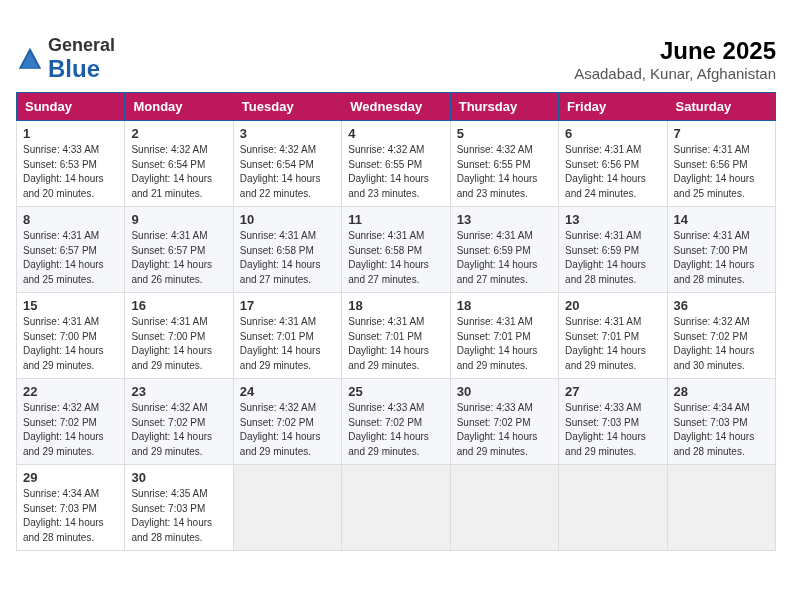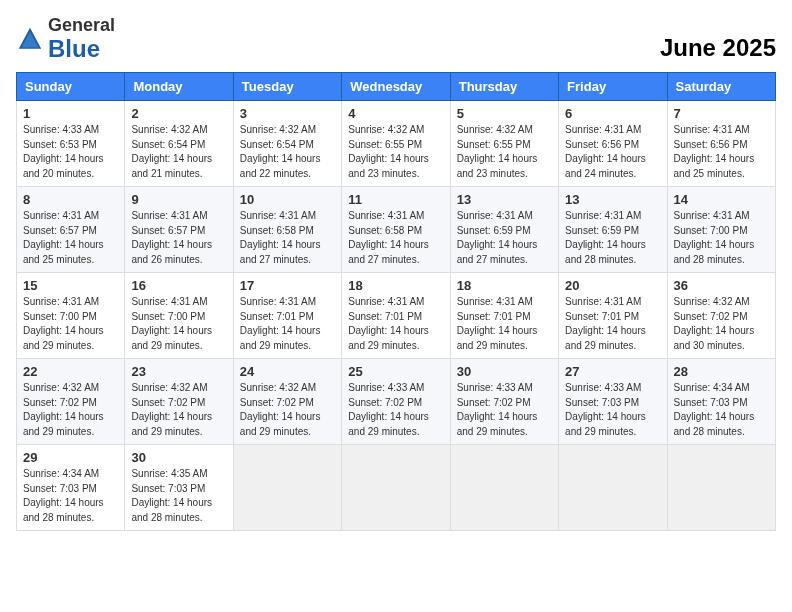--- a/index.html
+++ b/index.html
@@ -5,23 +5,24 @@
     * { box-sizing: border-box; margin: 0; padding: 0; }
     body {
       font-family: Arial, sans-serif;
       background: #fff;
       width: 792px;
       min-height: 612px;
       padding: 16px;
     }
     .header {
       display: flex;
-      align-items: flex-end;
+      align-items: center;
       justify-content: space-between;
       margin-bottom: 10px;
+      margin-top: 20px;
     }
     .logo {
       display: flex;
       align-items: center;
     }
     .logo-text {
       display: flex;
       flex-direction: column;
       line-height: 1.1;
     }
@@ -51,21 +52,21 @@
     .location {
       font-size: 15px;
       color: #555;
     }
     .calendar {
       width: 100%;
       border-collapse: collapse;
       border: 1px solid #ccc;
     }
     .calendar th {
-      background-color: #3b82f6;
+      background-color: #be185d;
       color: #fff;
       text-align: left;
       padding: 6px 8px;
       font-size: 13px;
       font-weight: bold;
       border: 1px solid #1a5fa8;
     }
     .calendar td {
       vertical-align: top;
       padding: 5px 6px;
@@ -103,20 +104,21 @@
       <polygon points="20,4 36,34 4,34" fill="#1a5fa8"></polygon>
       <polygon points="20,10 32,32 8,32" fill="#4a90d9" opacity="0.6"></polygon>
     </svg>
     <div class="logo-text">
       <span class="logo-general">General</span>
       <span class="logo-blue">Blue</span>
     </div>
   </div>
   <div class="title-block">
     <div class="month-year">June 2025</div>
+    <div class="location">Asadabad, Kunar, Afghanistan</div>
   </div>
 </div>
 
 <table class="calendar">
   <thead>
     <tr>
     <th>Sunday</th>
         <th>Monday</th>
         <th>Tuesday</th>
         <th>Wednesday</th>

